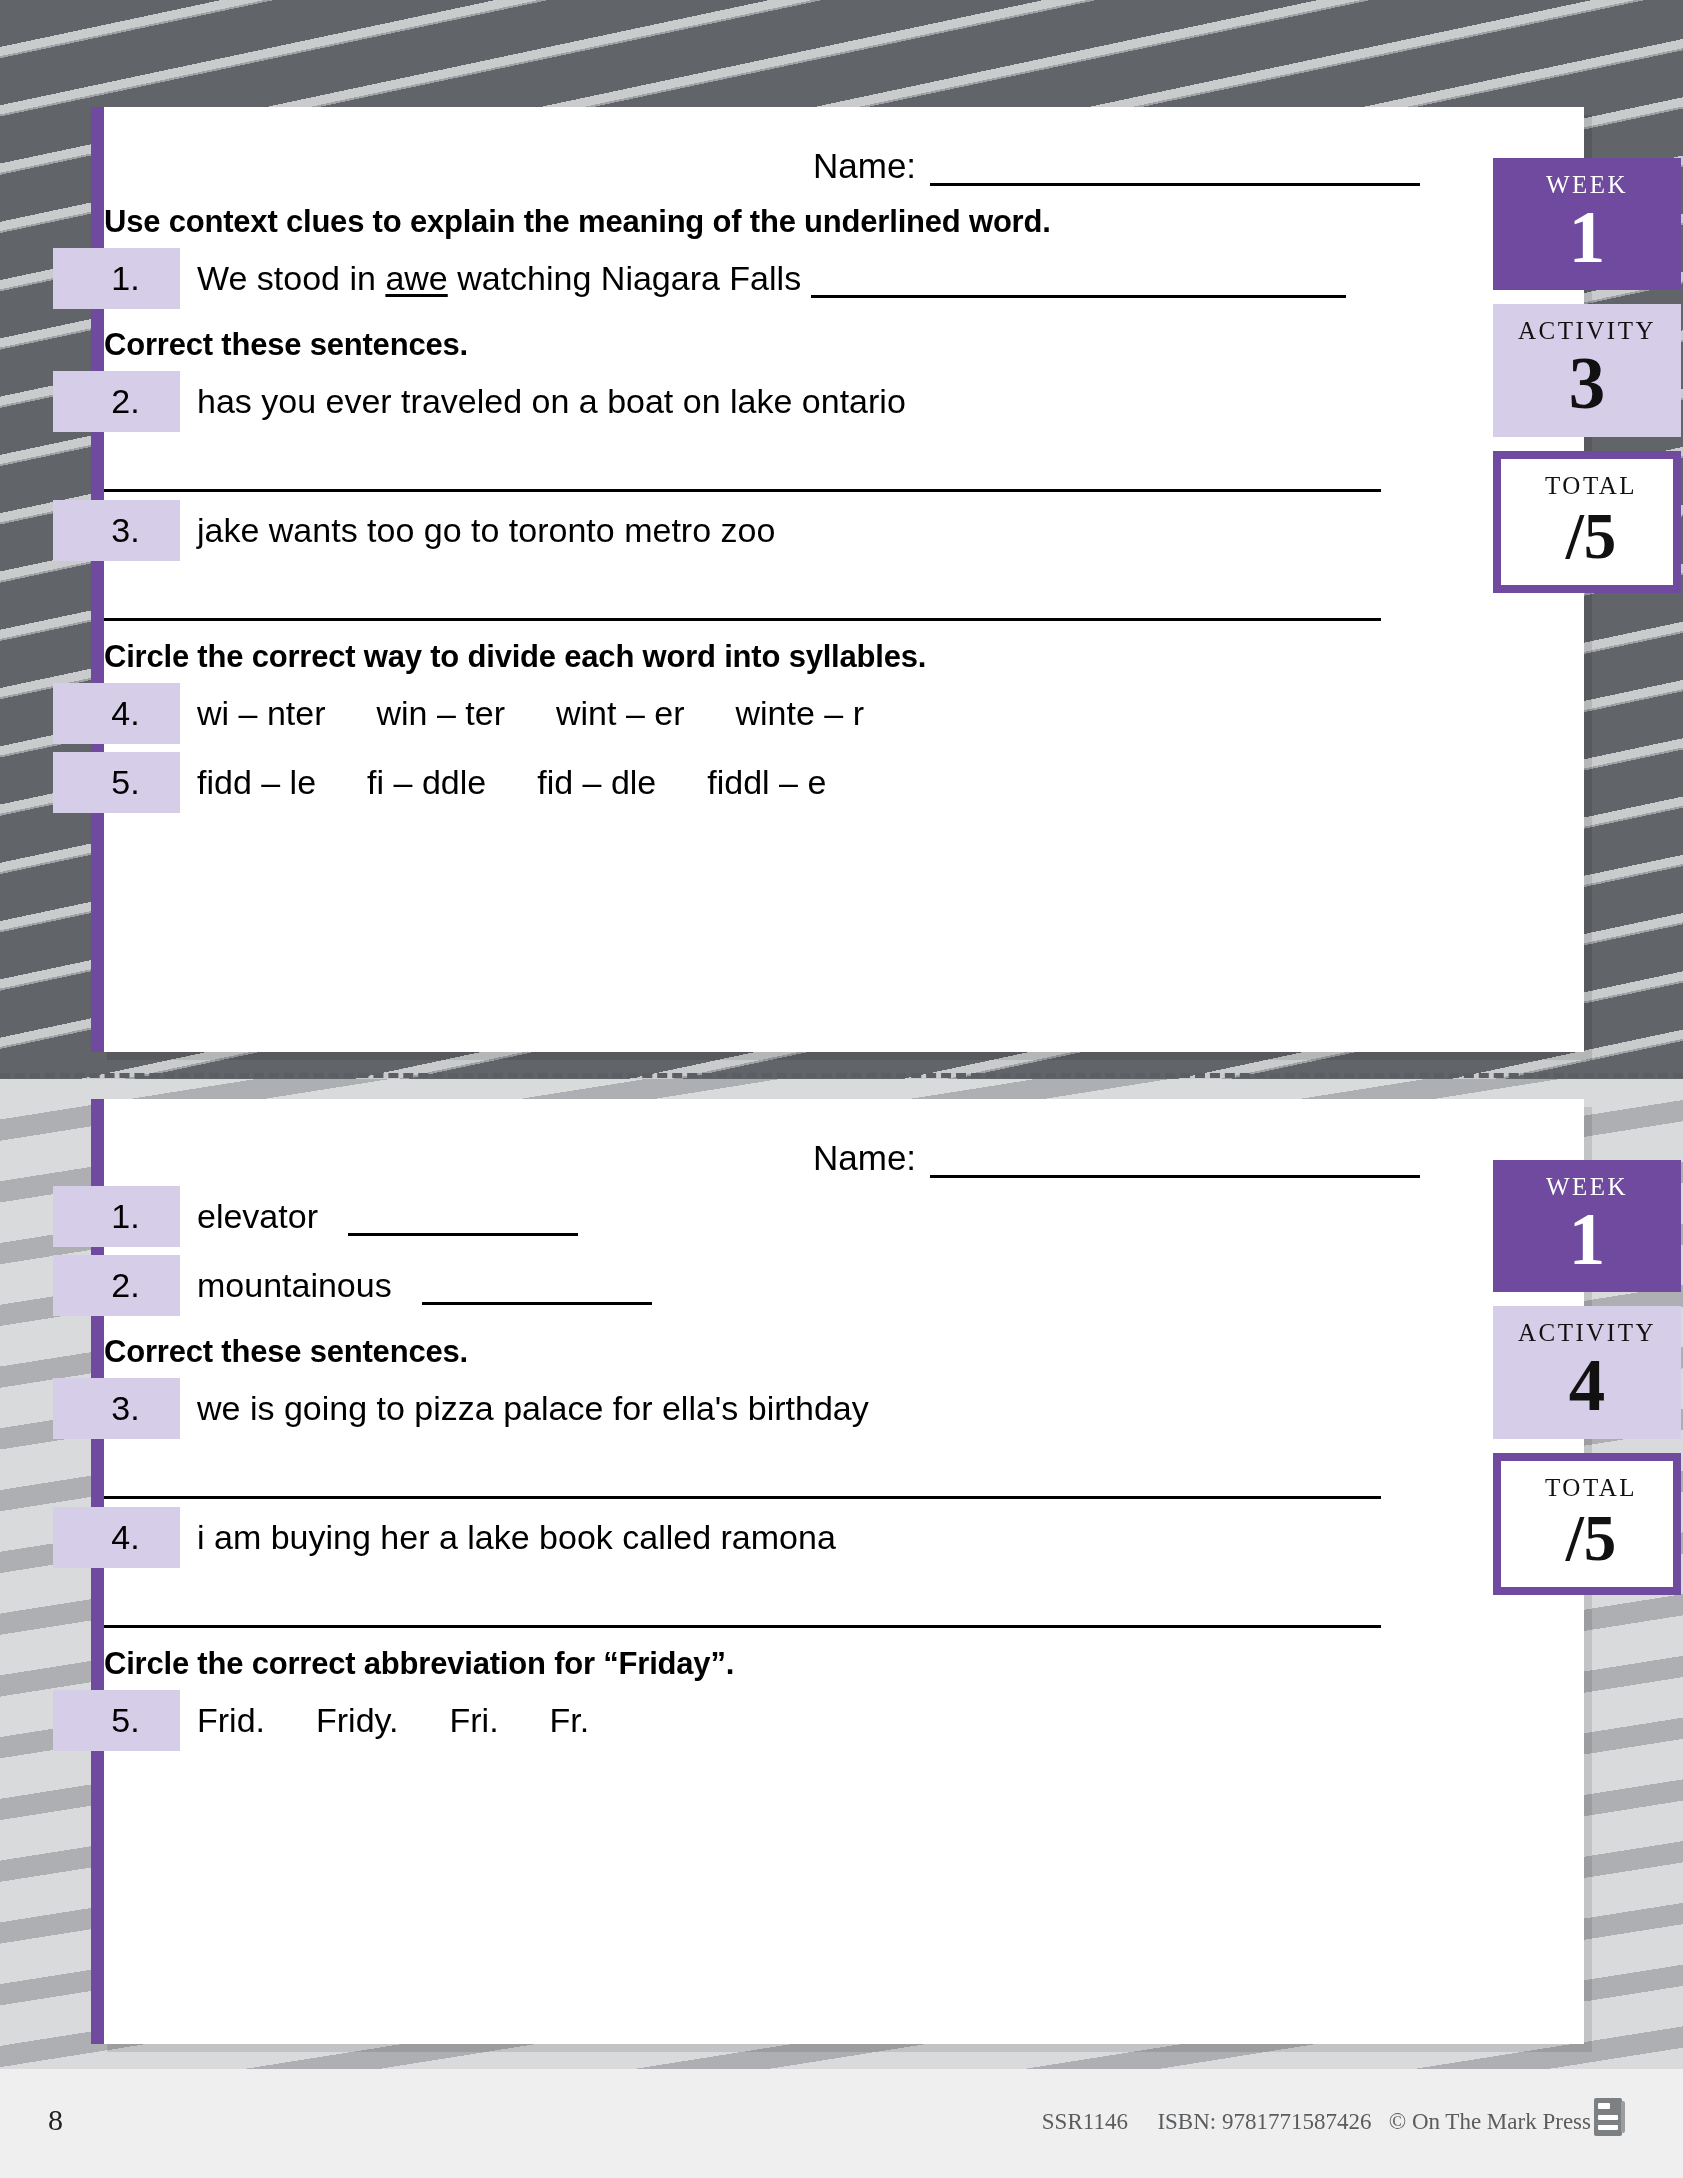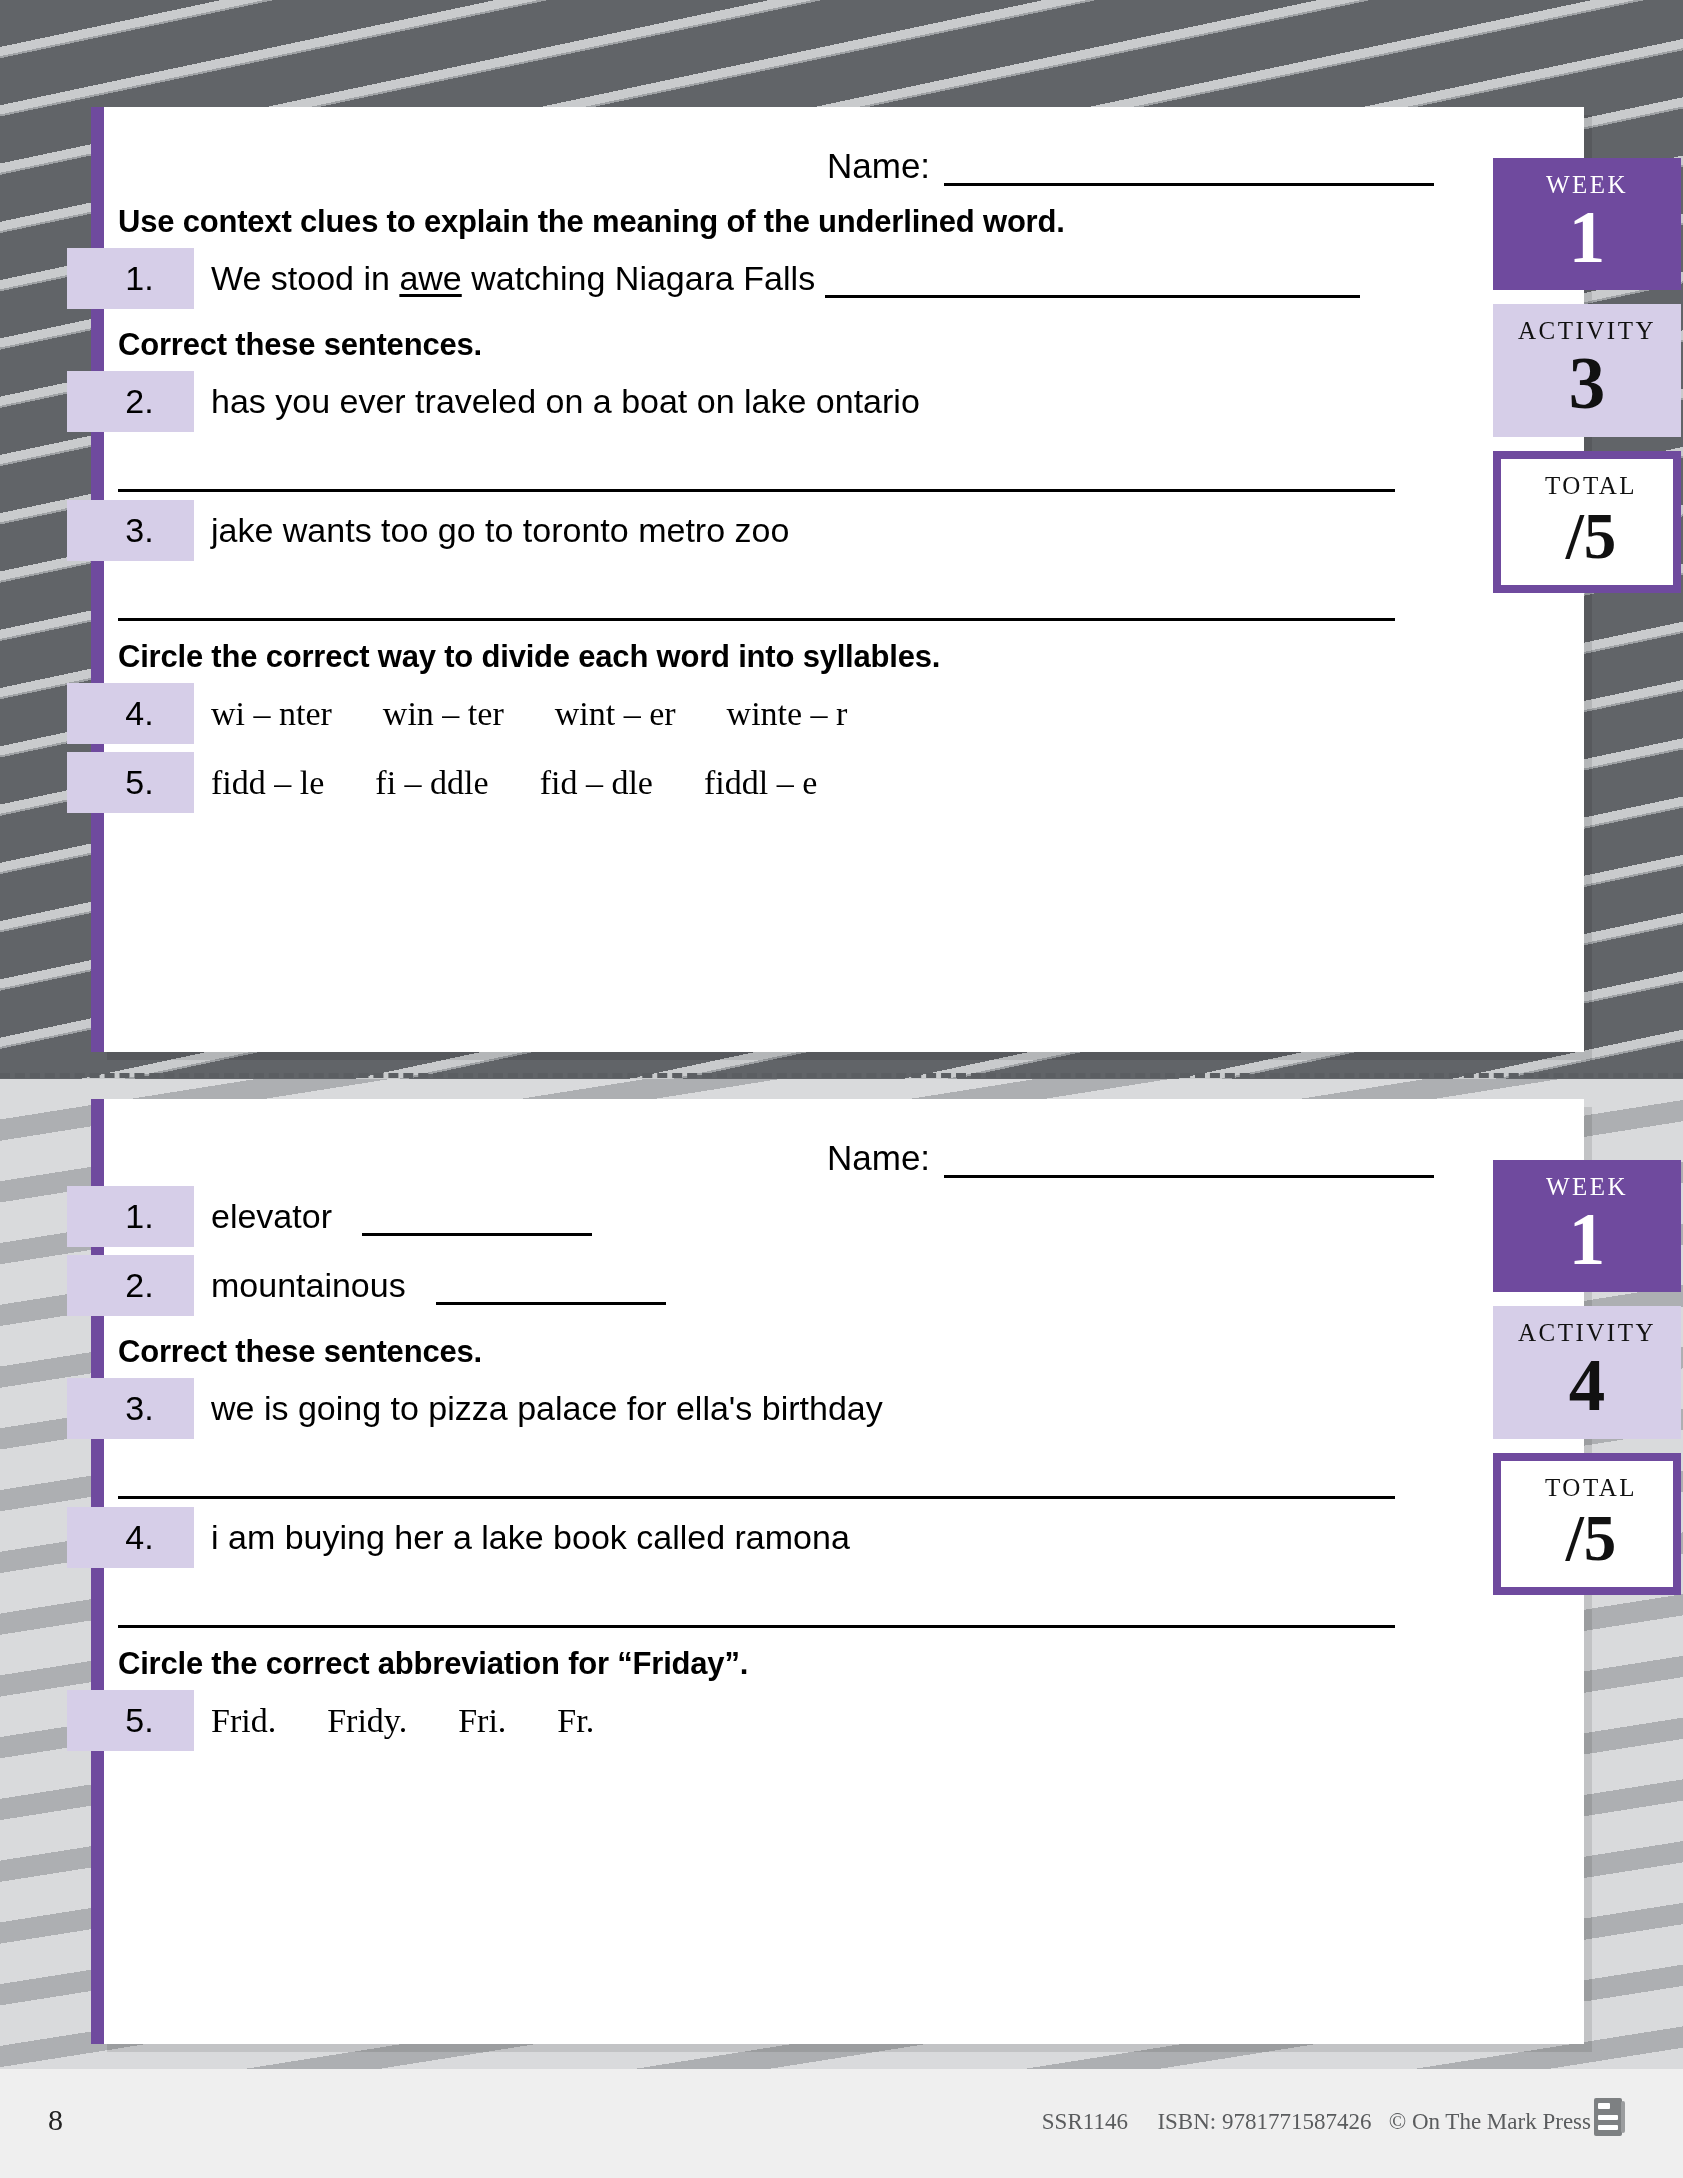--- a/index.html
+++ b/index.html
@@ -93,21 +93,21 @@
     font-size:73px;
     line-height:0.95;
     margin-top:6px;
   }
   .badge.total .badge-value{ font-size:65px; margin-top:8px; }
 
   
   .sheet{
     position:absolute;
     z-index:5;
-    left:114px;
+    left:100px;
     width:1376px;
   }
   #sheet-top{ top:107px; }
   #sheet-bottom{ top:1099px; }
 
   .name-row{
     display:flex;
     align-items:flex-end;
     justify-content:flex-start;
     padding-left:713px;
@@ -184,21 +184,20 @@
     margin-left:4px;
   }
 
   .choices{
     margin-left:97px;
     font-size:34px;
     color:#000;
     display:flex;
     gap:59px;
     white-space:nowrap;
-    font-family:Liberation Serif, serif;
   }
   .choices.tight{ gap:51px; }
 
   
   .footer{
     position:absolute;
     left:0;top:2069px;width:1683px;height:109px;
     z-index:8;
     font-family:"Liberation Serif", serif;
     color:#5a5c5e;

